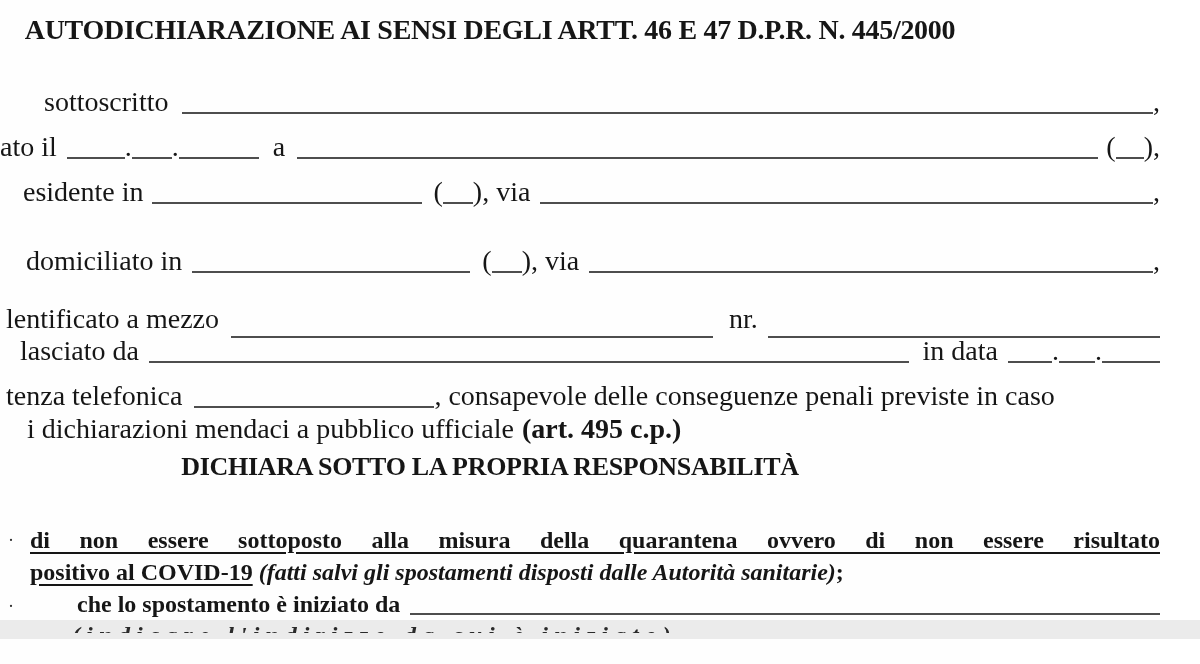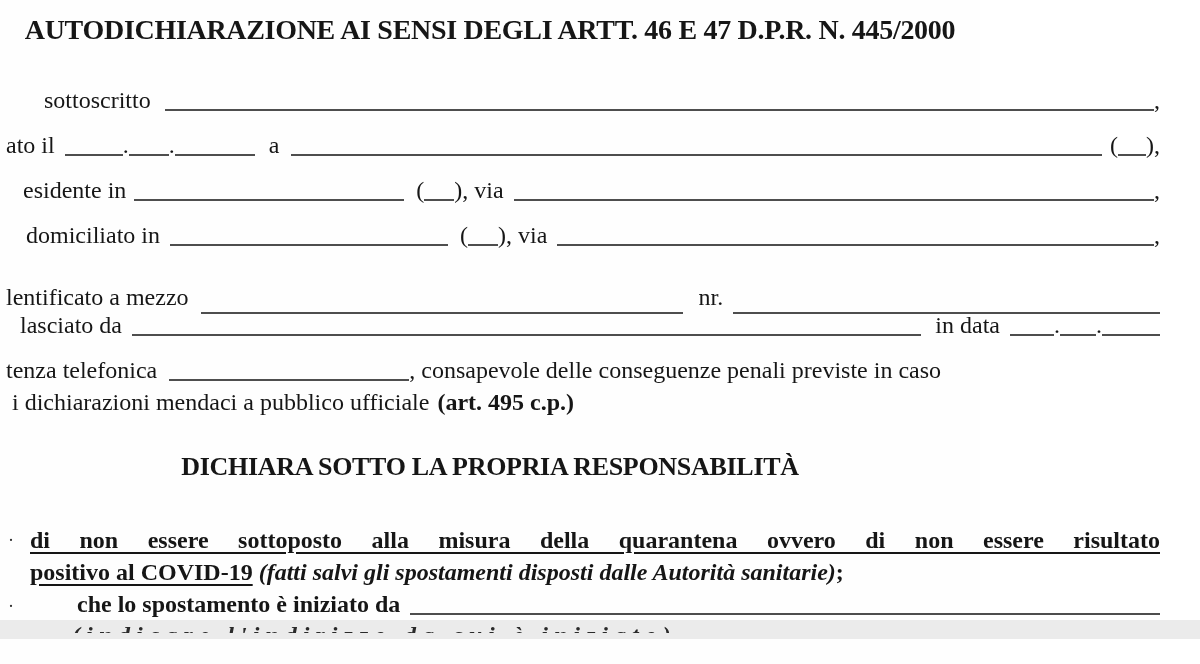--- a/index.html
+++ b/index.html
@@ -12,21 +12,21 @@
 
   .doc-title{
     position:absolute;top:14px;left:0;width:100%;
     text-align:center;font-weight:bold;font-size:28px;letter-spacing:-0.3px;
     white-space:nowrap;
   }
 
   #form-lines{position:absolute;top:86px;left:0;width:1160px;}
   .fline{
     display:flex;align-items:baseline;height:45px;
-    font-size:24px;
+    font-size:28px;
   }
   .fline.last{margin-top:-12px;}
   .txt{white-space:pre;}
   .txt.bold{font-weight:bold;}
   .gap{display:block;height:1px;flex:0 0 auto;}
   .blank{
     display:block;flex:0 0 auto;height:20px;
     border-bottom:2px solid #4e4e4e;
     position:relative;top:3px;
   }
@@ -79,21 +79,21 @@
 
   <div class="doc-title">AUTODICHIARAZIONE AI SENSI DEGLI ARTT. 46 E 47 D.P.R. N. 445/2000</div>
 
   <div id="form-lines">
       <div class="fline" style="padding-left: 44px;">
         <span class="txt">sottoscritto</span>
         <span class="gap" style="width: 14px;"></span>
         <span class="blank flexfill"></span>
         <span class="txt">,</span>
       </div>
-      <div class="fline" style="padding-left: 6px;">
+      <div class="fline" style="">
         <span class="txt">ato il</span>
         <span class="gap" style="width: 10px;"></span>
         <span class="blank" style="width: 58px;"></span>
         <span class="txt">.</span>
         <span class="blank" style="width: 40px;"></span>
         <span class="txt">.</span>
         <span class="blank" style="width: 80px;"></span>
         <span class="gap" style="width: 14px;"></span>
         <span class="txt">a</span>
         <span class="gap" style="width: 12px;"></span>
@@ -108,21 +108,21 @@
         <span class="gap" style="width: 8px;"></span>
         <span class="blank" style="width: 270px;"></span>
         <span class="gap" style="width: 12px;"></span>
         <span class="txt">(</span>
         <span class="blank" style="width: 30px;"></span>
         <span class="txt">), via</span>
         <span class="gap" style="width: 10px;"></span>
         <span class="blank flexfill"></span>
         <span class="txt">,</span>
       </div>
-      <div class="fline" style="padding-left: 26px;">
+      <div class="fline" style="padding-left: 26px; margin-top: 24px;">
         <span class="txt">domiciliato in</span>
         <span class="gap" style="width: 10px;"></span>
         <span class="blank" style="width: 278px;"></span>
         <span class="gap" style="width: 12px;"></span>
         <span class="txt">(</span>
         <span class="blank" style="width: 30px;"></span>
         <span class="txt">), via</span>
         <span class="gap" style="width: 10px;"></span>
         <span class="blank flexfill"></span>
         <span class="txt">,</span>
@@ -148,21 +148,21 @@
         <span class="blank" style="width: 36px;"></span>
         <span class="txt">.</span>
         <span class="blank" style="width: 58px;"></span>
       </div>
       <div class="fline" style="padding-left: 6px;">
         <span class="txt">tenza telefonica</span>
         <span class="gap" style="width: 12px;"></span>
         <span class="blank" style="width: 240px;"></span>
         <span class="txt">, consapevole delle conseguenze penali previste in caso</span>
       </div>
-      <div class="fline last" style="padding-left: 12px;">
+      <div class="fline last" style="padding-left: 27px;">
         <span class="txt">i dichiarazioni mendaci a pubblico ufficiale</span>
         <span class="gap" style="width: 8px;"></span>
         <span class="txt bold">(art. 495 c.p.)</span>
       </div>
     </div>
 
   <div class="section-heading">DICHIARA SOTTO LA PROPRIA RESPONSABILITÀ</div>
 
   <div class="bullets">
 

